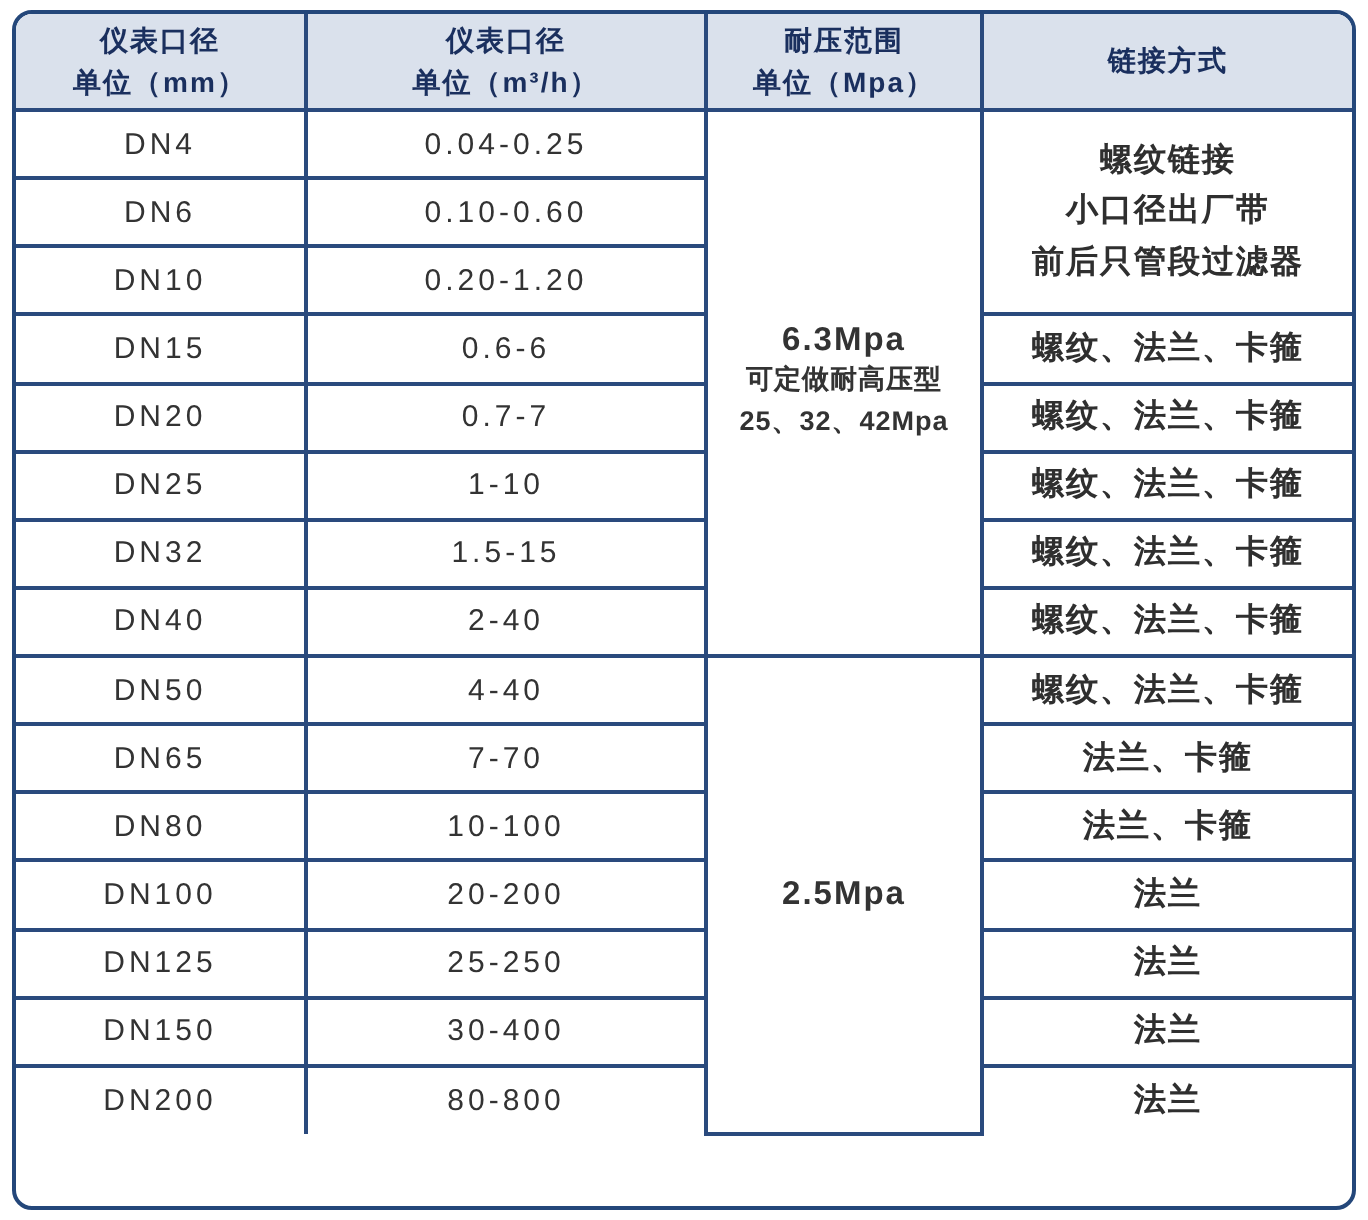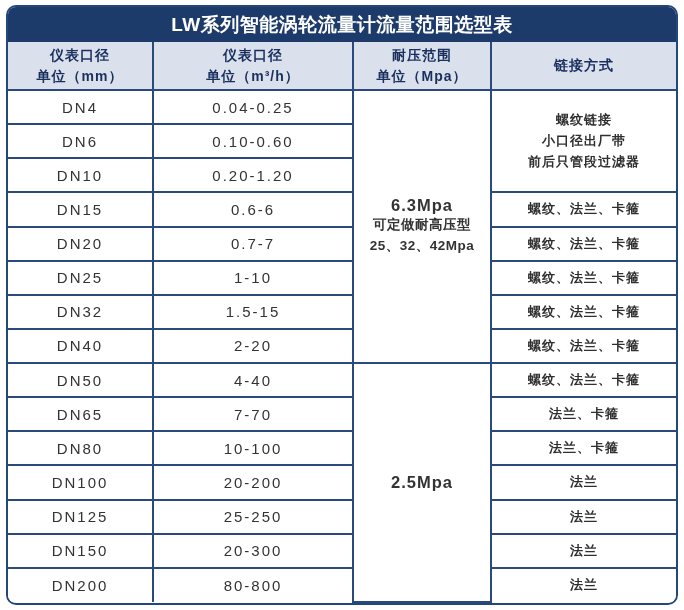--- a/index.html
+++ b/index.html
@@ -76,21 +76,21 @@
     letter-spacing: 1px;
   }
   td.dn, td.range {
     font-size: 15px;
     color: var(--celltext, #333333);
     letter-spacing: 2px;
     font-weight: 500;
     margin-left: 20px;
   }
   td.conn {
-    font-size: 13px;
+    font-size: 16px;
     font-weight: bold;
     color: #2f2f2f;
     letter-spacing: 1px;
   }
   td.conn .cline { line-height: 1.6; }
   td.pressure {
     color: var(--celltext, #333333);
   }
   td.pressure .pv {
     font-size: 16.5px;
@@ -104,23 +104,20 @@
     line-height: 1.55;
     letter-spacing: 0.5px;
   }
 </style>
 </head>
 <body>
 
 <div class="page">
   <div class="panel">
 
-    <div class="title-bar">
-      <span>LW系列智能涡轮流量计流量范围选型表</span>
-    </div>
 
     <table class="spec-table">
       <colgroup>
         <col class="c1">
           <col class="c2">
           <col class="c3">
           <col class="c4">
       </colgroup>
       <thead>
         <tr>
@@ -179,21 +176,21 @@
           <td class="range">1-10</td>
           <td class="conn edge-right">螺纹、法兰、卡箍</td>
         </tr>
         <tr>
           <td class="dn edge-left">DN32</td>
           <td class="range">1.5-15</td>
           <td class="conn edge-right">螺纹、法兰、卡箍</td>
         </tr>
         <tr>
           <td class="dn edge-left">DN40</td>
-          <td class="range">2-20</td>
+          <td class="range">2-40</td>
           <td class="conn edge-right">螺纹、法兰、卡箍</td>
         </tr>
         <tr>
           <td class="dn edge-left">DN50</td>
           <td class="range">4-40</td>
           <td class="pressure low" rowspan="7">
             <div class="pv">2.5Mpa</div>
           </td>
           <td class="conn edge-right">螺纹、法兰、卡箍</td>
         </tr>
@@ -212,21 +209,21 @@
           <td class="range">20-200</td>
           <td class="conn edge-right">法兰</td>
         </tr>
         <tr>
           <td class="dn edge-left">DN125</td>
           <td class="range">25-250</td>
           <td class="conn edge-right">法兰</td>
         </tr>
         <tr>
           <td class="dn edge-left">DN150</td>
-          <td class="range">20-300</td>
+          <td class="range">30-400</td>
           <td class="conn edge-right">法兰</td>
         </tr>
         <tr class="last">
           <td class="dn edge-left">DN200</td>
           <td class="range">80-800</td>
           <td class="conn edge-right">法兰</td>
         </tr>
       </tbody>
     </table>
 

